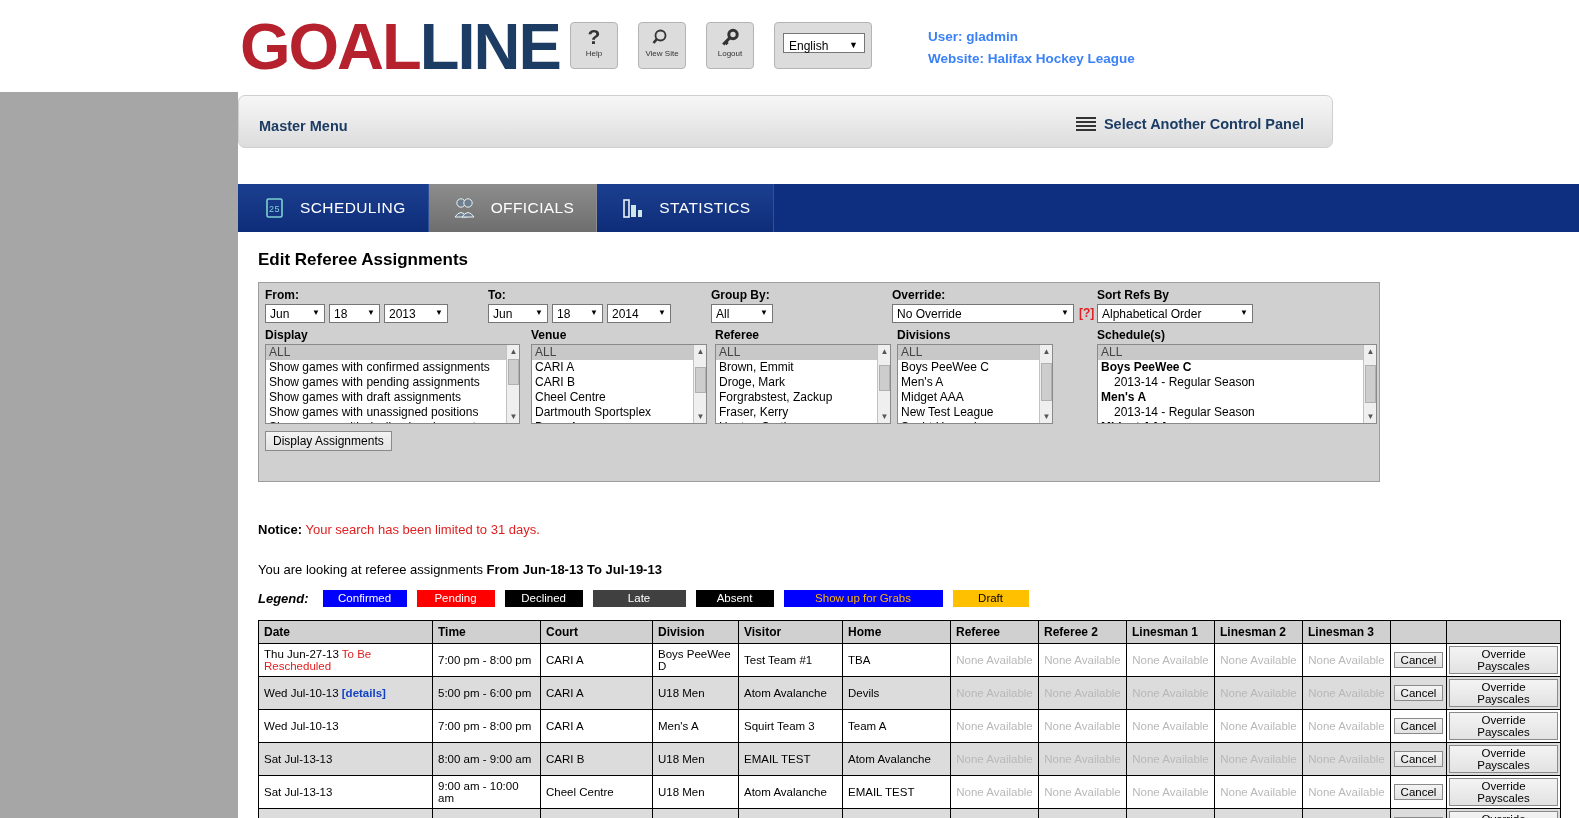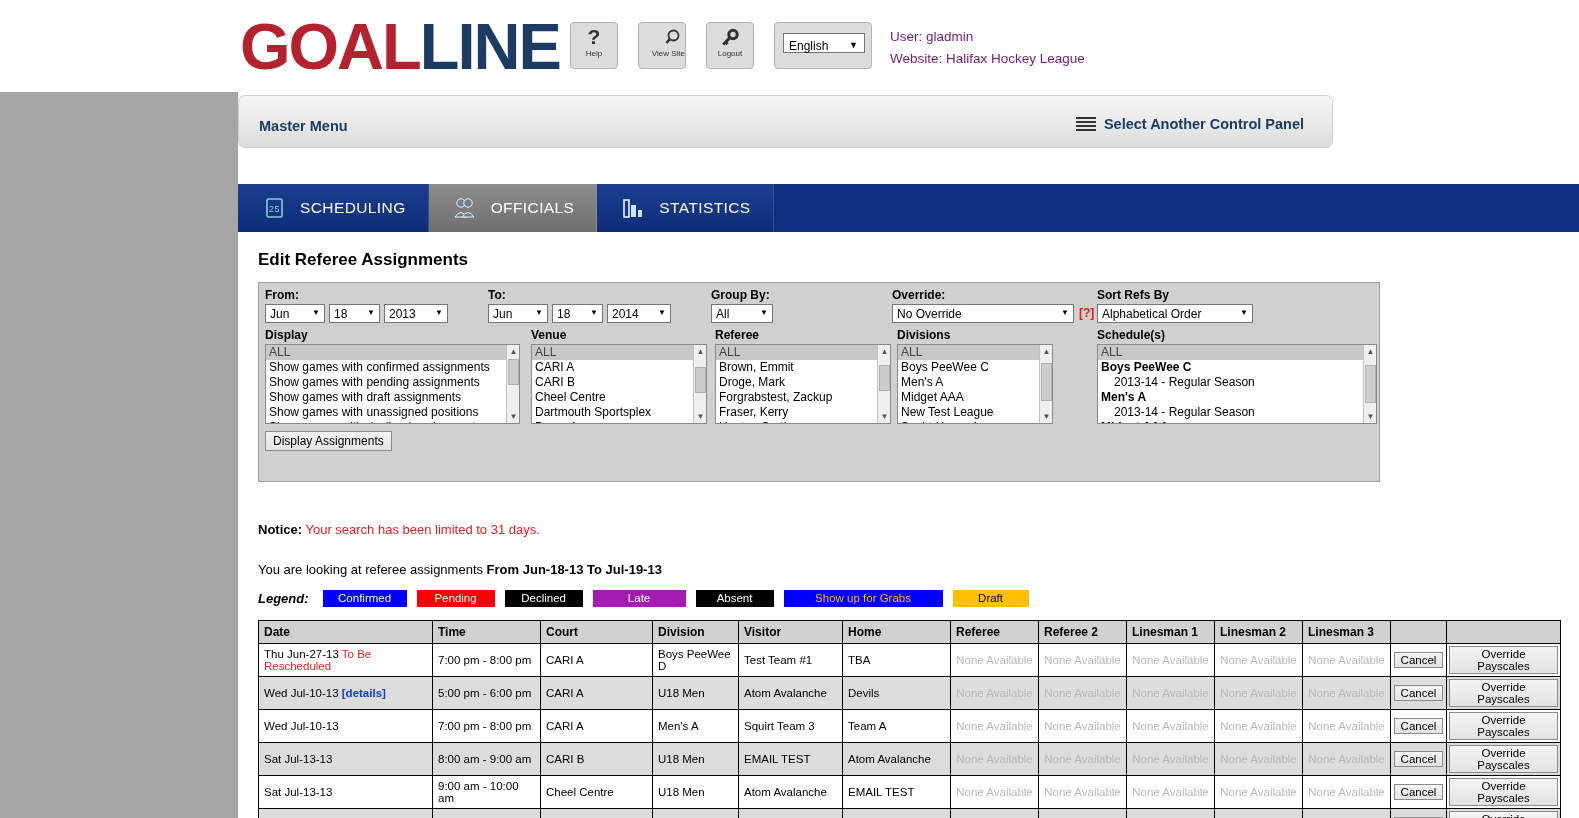--- a/index.html
+++ b/index.html
@@ -17,33 +17,33 @@
           letter-spacing:-2px; line-height:1; font-family:"Liberation Sans", sans-serif; }
   .logo .goal { color:#b5212d; }
   .logo .line { color:#1c3c63; }
 
   .iconbtn { position:absolute; top:22px; width:48px; height:47px;
              background:#dcdcdc; border:1px solid #b4b4b4; border-radius:4px;
              text-align:center; cursor:pointer; }
   .iconbtn .glyph { display:block; height:27px; line-height:27px; font-size:21px; font-weight:bold; color:#333; }
   .iconbtn .cap { display:block; font-size:8px; color:#333; margin-top:-1px; }
   #btn-help { left:570px; }
-  #btn-view { left:638px;text-align:right; }
+  #btn-view { left:638px; }
   #btn-logout { left:706px; }
 
   .langbox { position:absolute; left:774px; top:22px; width:98px; height:47px;
              background:#dcdcdc; border:1px solid #b4b4b4; border-radius:4px; }
   .langsel { position:absolute; left:8px; top:10px; width:82px; height:20px;
              background:#fff; border:1px solid #767676; font-size:12px;
              font-family:"Liberation Sans", sans-serif; padding:0 2px; }
   .langsel .lbl { position:absolute; left:5px; top:5px; }
   .langsel .arr { position:absolute; right:6px; top:6px; font-size:9px; }
 
-  .userinfo { position:absolute; left:890px; top:26px; color:#701a75;
-              font-weight:normal; font-size:13.5px; line-height:22px; }
+  .userinfo { position:absolute; left:928px; top:26px; color:#3b82f6;
+              font-weight:bold; font-size:13.5px; line-height:22px; }
 
   
   .greybg { position:absolute; left:0; top:92px; width:1579px; height:726px; background:#a6a6a6; }
   .whitecol { position:absolute; left:238px; top:92px; width:1341px; height:726px; background:#fff; }
 
   
   .mastermenu { position:absolute; left:238px; top:95px; width:1095px; height:53px;
      background:linear-gradient(to bottom,#f6f6f6 0%,#ebebeb 45%,#dcdcdc 100%);
      border:1px solid #cfcfcf; border-radius:7px; }
   .mm-title { position:absolute; left:20px; top:22px; font-size:14.5px; font-weight:bold; color:#1c3c63; }
@@ -356,21 +356,21 @@
   <div class="rangeline">
     <span>You are looking at referee assignments </span><b>From Jun-18-13 To Jul-19-13</b>
   </div>
 
   <div class="legend">
     <span class="lg-lbl">Legend:</span>
     <span id="legend-chips" style="display:flex;">
         <span class="chip" style="background: rgb(0, 0, 255); color: rgb(255, 255, 255); width: 84px;">Confirmed</span>
         <span class="chip" style="background: rgb(255, 0, 0); color: rgb(255, 255, 255); width: 78px;">Pending</span>
         <span class="chip" style="background: rgb(0, 0, 0); color: rgb(255, 255, 255); width: 78px;">Declined</span>
-        <span class="chip" style="background: #a21caf; color: rgb(255, 255, 255); width: 93px;">Late</span>
+        <span class="chip" style="background: #404040; color: rgb(255, 255, 255); width: 93px;">Late</span>
         <span class="chip" style="background: rgb(0, 0, 0); color: rgb(255, 255, 255); width: 78px;">Absent</span>
         <span class="chip" style="background: rgb(0, 0, 255); color: rgb(255, 180, 0); width: 159px;">Show up for Grabs</span>
         <span class="chip" style="background: rgb(255, 192, 0); color: rgb(0, 0, 0); width: 76px;">Draft</span>
       </span>
   </div>
 
   <table class="tbl">
     <colgroup>
       <col style="width:174px">
         <col style="width:108px">

